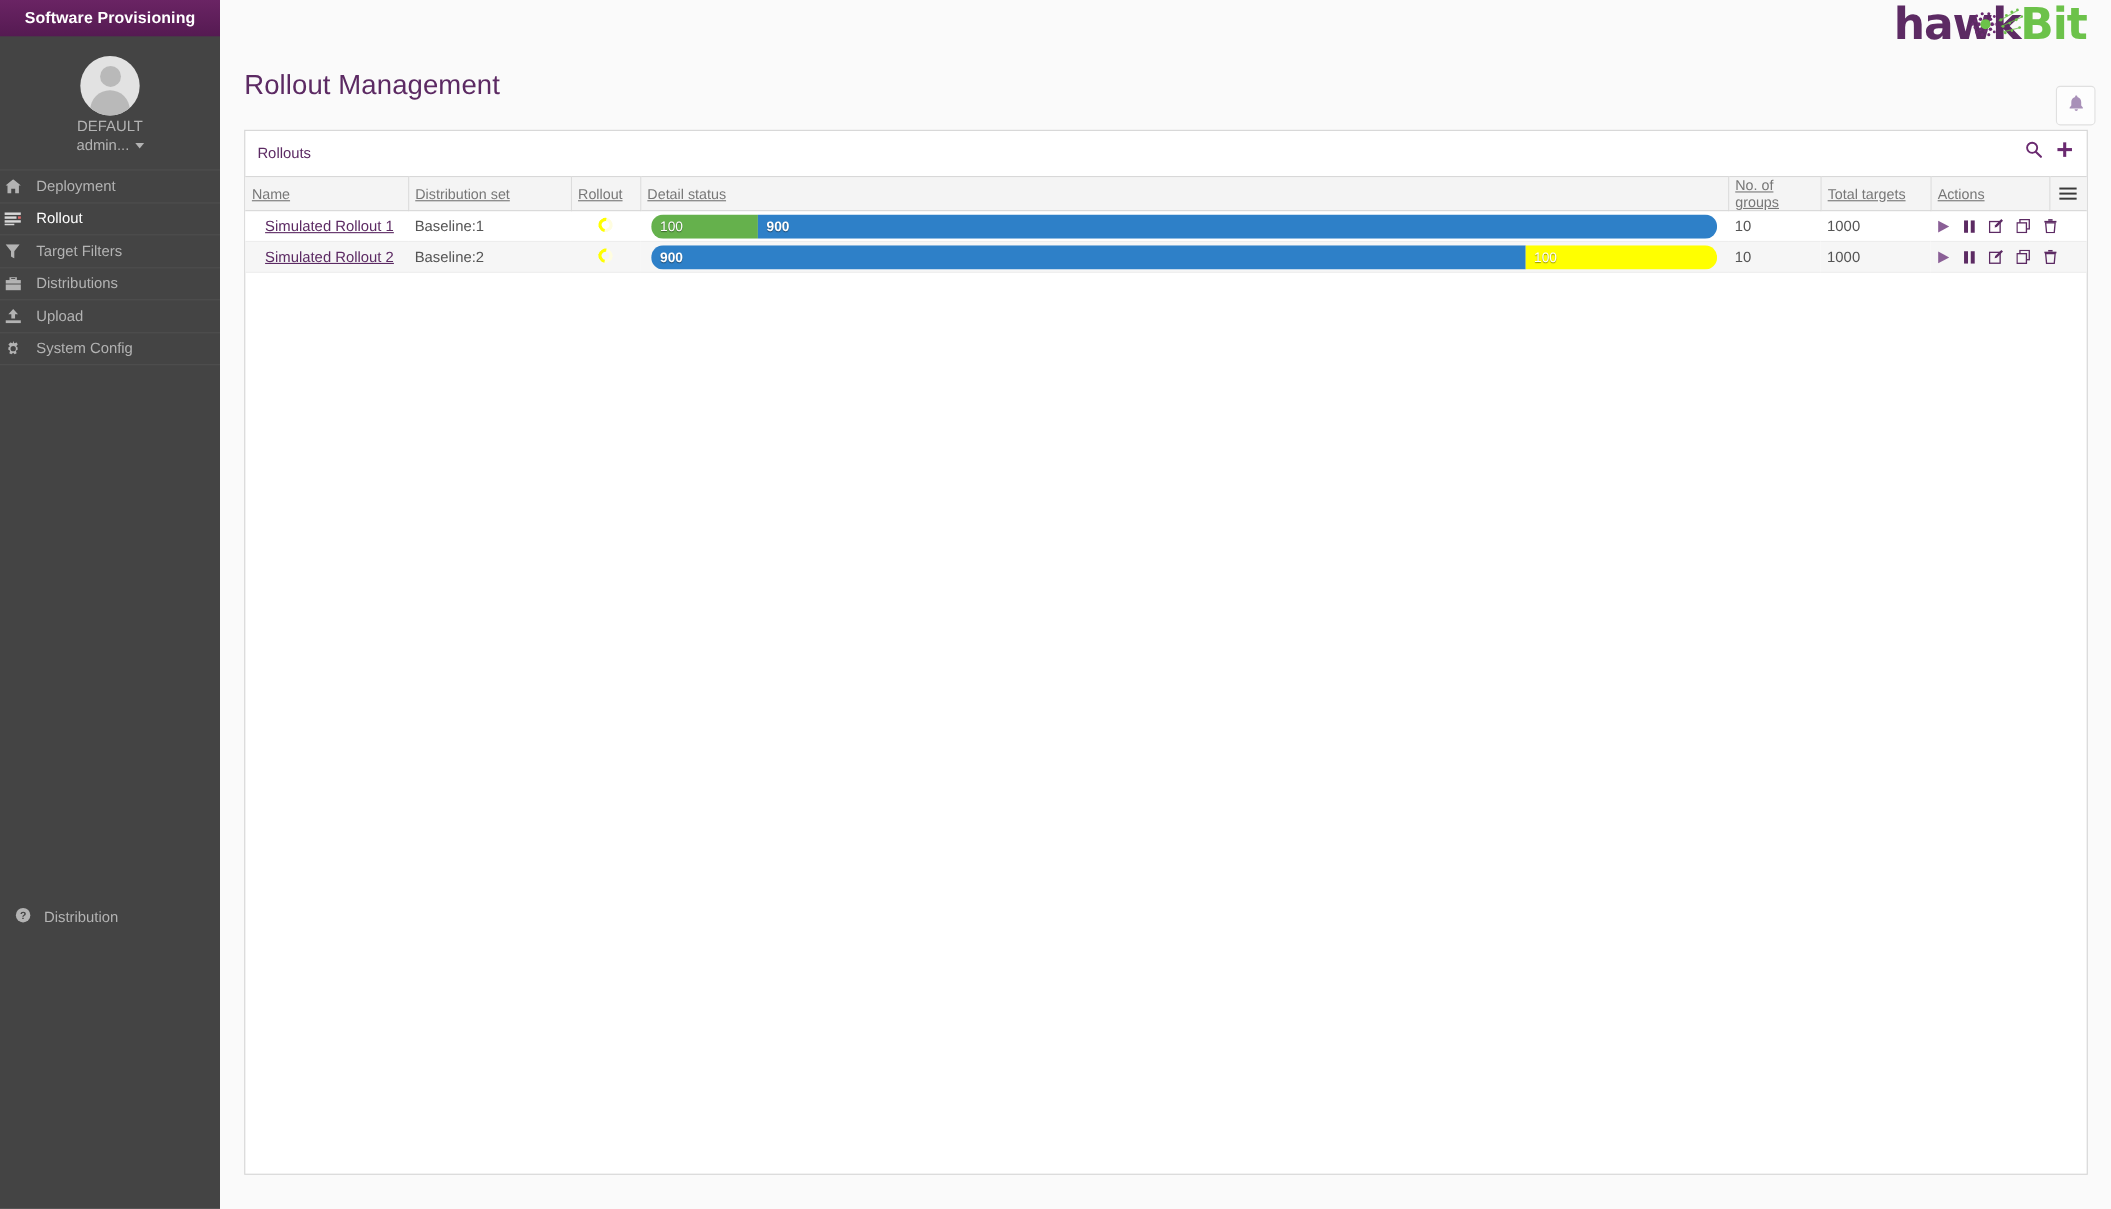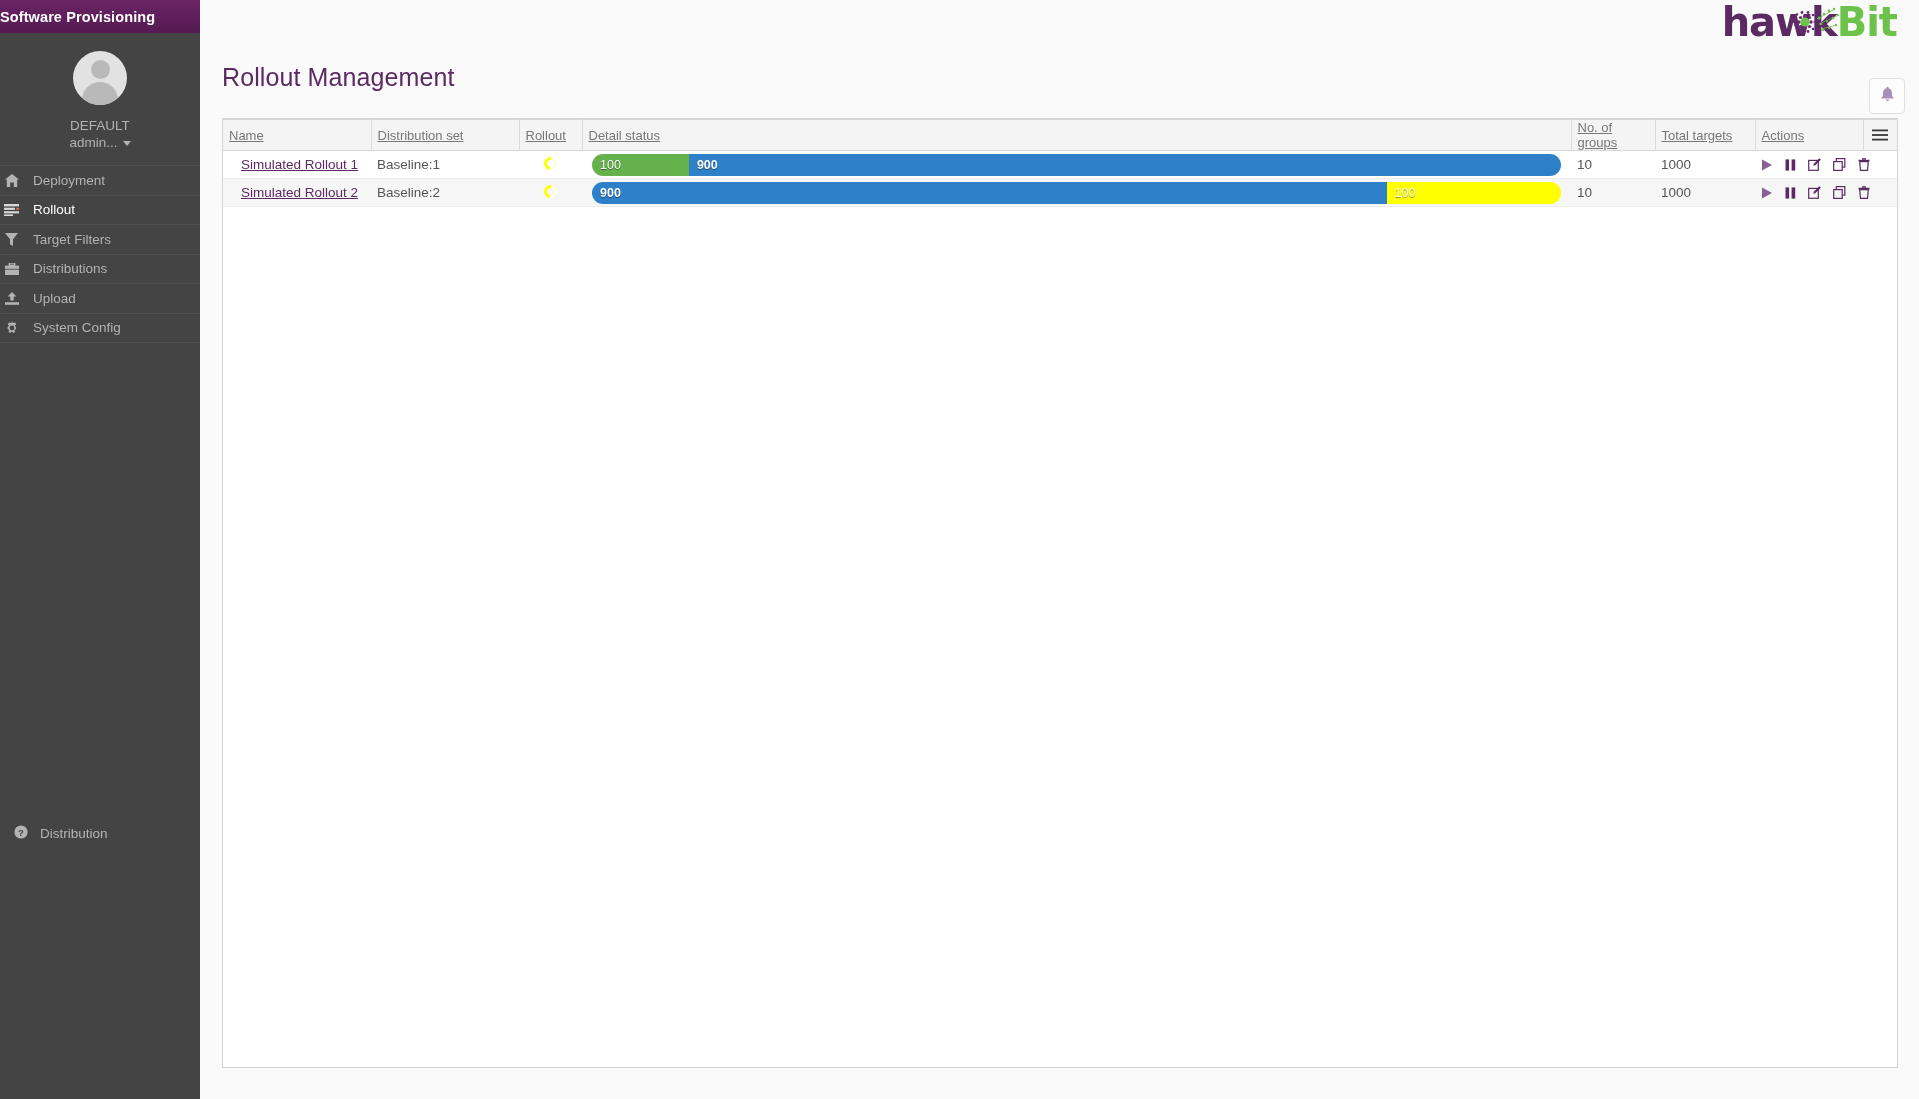--- a/index.html
+++ b/index.html
@@ -16,21 +16,21 @@
     width: 200px; height: 1099px;
     background: #444444;
     display: flex; flex-direction: column;
     flex: 0 0 200px;
     position: relative;
   }
   .brand-bar {
     height: 33px;
     background: #5c1f5c;
     background: linear-gradient(180deg,#6a2464 0%,#551a52 100%);
-    display: flex; align-items: center; justify-content: flex-start;
+    display: flex; align-items: center; justify-content: center;
   }
   .brand-bar .brand-text {
     color: #ffffff; font-size: 14.5px; font-weight: bold;
     letter-spacing: .1px;
   }
   .user-block {
     display: flex; flex-direction: column; align-items: center;
     padding-top: 18px; padding-bottom: 14px;
   }
   .avatar {
@@ -41,21 +41,21 @@
     content: ""; position: absolute;
     width: 19px; height: 19px; border-radius: 50%;
     background: #b9b9b9; left: 17.5px; top: 9px;
   }
   .avatar::after {
     content: ""; position: absolute;
     width: 36px; height: 26px; border-radius: 18px 18px 0 0;
     background: #b9b9b9; left: 9px; top: 31px;
   }
   .user-name {
-    color: #b3b3b3; font-size: 13.5px; margin-top: 12px; line-height: 17px;
+    color: #b3b3b3; font-size: 13.5px; margin-top: 1px; line-height: 17px;
     text-align: center;
   }
   .user-sub {
     color: #b3b3b3; font-size: 13.5px; line-height: 17px;
     display: flex; align-items: center; gap: 5px;
   }
   .caret-down {
     display: inline-block; width: 0; height: 0;
     border-left: 4px solid transparent; border-right: 4px solid transparent;
     border-top: 5px solid #b3b3b3; position: relative; top: 1px;
@@ -338,20 +338,37 @@
       <span>
         <svg width="15" height="16" viewBox="0 0 15 16">
           <path fill="#a890b8" d="M7.5 0.8c-.6 0-1 .4-1 .9v.5C4.4 2.7 3 4.5 3 6.7v3.2L1.5 11.8v.8h12v-.8L12 9.9V6.7c0-2.2-1.4-4-3.5-4.5v-.5c0-.5-.4-.9-1-.9z"></path>
           <path fill="#a890b8" d="M6 13.4c0 .9.7 1.6 1.5 1.6s1.5-.7 1.5-1.6z"></path>
         </svg>
       </span>
     </div>
 
     <div class="panel">
 
+      <div class="panel-tabbar">
+        <span class="tab-label">Rollouts</span>
+        <div class="tabbar-actions">
+          <span class="tb-ico">
+            <svg width="16" height="16" viewBox="0 0 16 16">
+              <circle cx="6.4" cy="6.4" r="4.6" fill="none" stroke="#6a2a70" stroke-width="1.7"></circle>
+              <line x1="9.9" y1="10.1" x2="14.4" y2="14.6" stroke="#6a2a70" stroke-width="1.9" stroke-linecap="round"></line>
+            </svg>
+          </span>
+          <span class="tb-ico">
+            <svg width="16" height="16" viewBox="0 0 16 16">
+              <rect x="6.6" y="1.4" width="2.8" height="13.2" fill="#6a2a70"></rect>
+              <rect x="1.4" y="6.6" width="13.2" height="2.8" fill="#6a2a70"></rect>
+            </svg>
+          </span>
+        </div>
+      </div>
 
       <table class="grid">
         <colgroup>
           <col style="width:148px">
             <col style="width:148px">
             <col style="width:63px">
           <col>
             <col style="width:84px">
             <col style="width:100px">
           <col style="width:108px">

